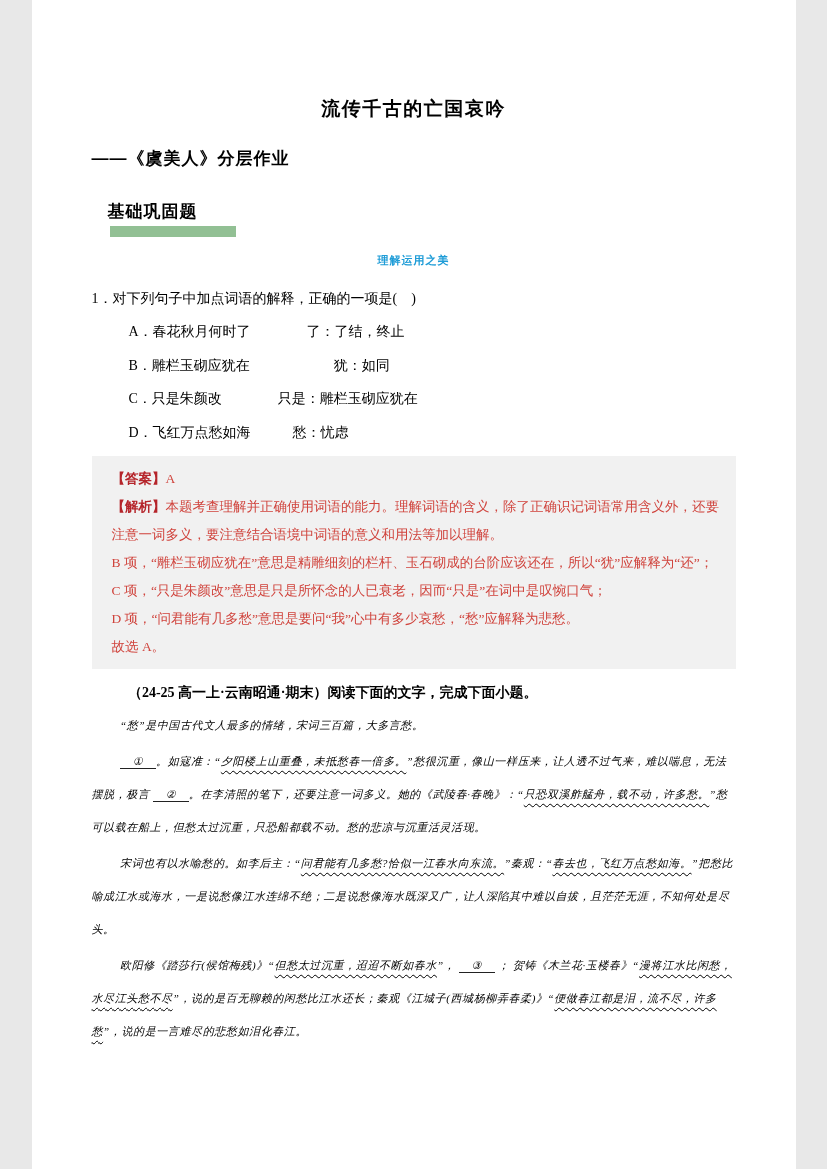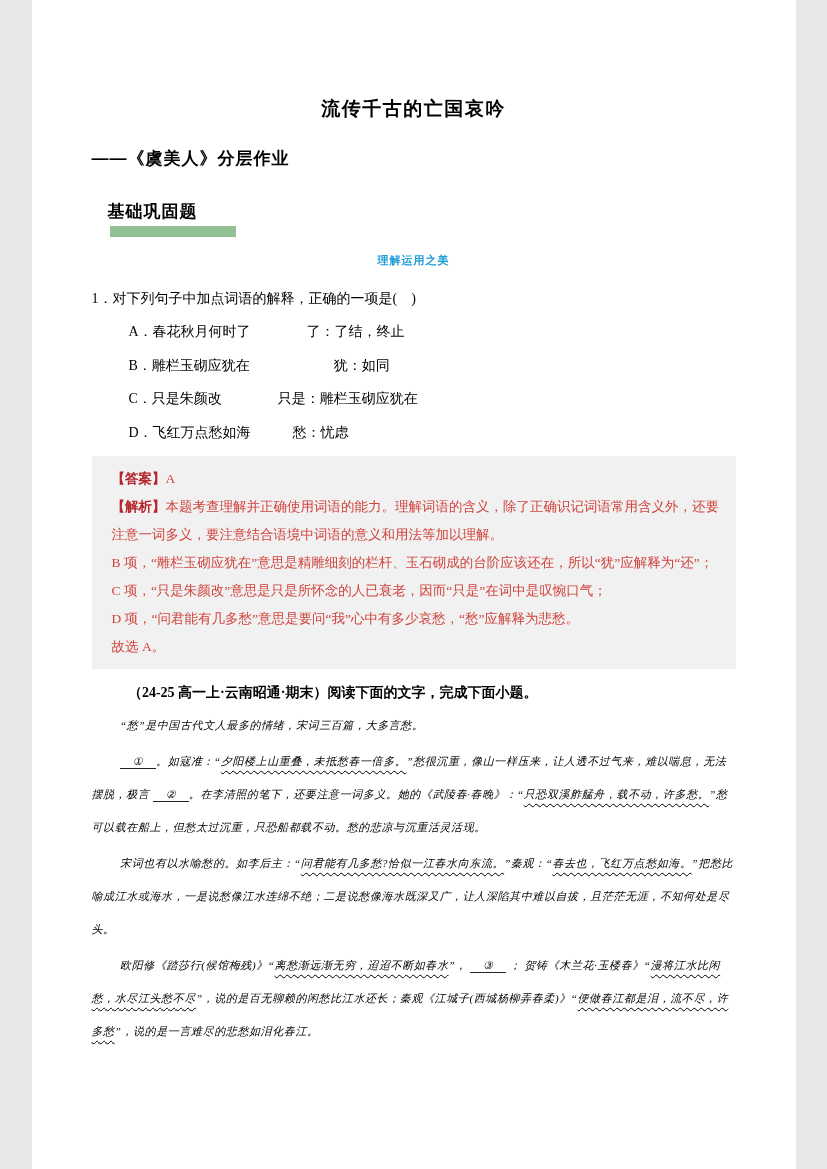--- a/index.html
+++ b/index.html
@@ -100,16 +100,16 @@
     </div>
 
     <p class="source">（24-25 高一上·云南昭通·期末）阅读下面的文字，完成下面小题。</p>
 
     <p class="kai">“愁”是中国古代文人最多的情绪，宋词三百篇，大多言愁。</p>
 
     <p class="kai"><span class="blank">①</span><span>。如寇准：“</span><span class="wavy">夕阳楼上山重叠，未抵愁春一倍多。</span><span>”愁很沉重，像山一样压来，让人透不过气来，难以喘息，无法摆脱，极言 </span><span class="blank">②</span><span>。在李清照的笔下，还要注意一词多义。她的《武陵春·春晚》：“</span><span class="wavy">只恐双溪舴艋舟，载不动，许多愁。</span><span>”愁可以载在船上，但愁太过沉重，只恐船都载不动。愁的悲凉与沉重活灵活现。</span></p>
 
     <p class="kai"><span>宋词也有以水喻愁的。如李后主：“</span><span class="wavy">问君能有几多愁?恰似一江春水向东流。</span><span>”秦观：“</span><span class="wavy">春去也，飞红万点愁如海。</span><span>”把愁比喻成江水或海水，一是说愁像江水连绵不绝；二是说愁像海水既深又广，让人深陷其中难以自拔，且茫茫无涯，不知何处是尽头。</span></p>
 
-    <p class="kai"><span>欧阳修《踏莎行(候馆梅残)》“</span><span class="wavy">离愁渐远渐无穷，迢迢不断如春水</span><span>”， </span><span class="blank">③</span><span> ；  贺铸《木兰花·玉楼春》“</span><span class="wavy">漫将江水比闲愁，水尽江头愁不尽</span><span>”，说的是百无聊赖的闲愁比江水还长；秦观《江城子(西城杨柳弄春柔)》“</span><span class="wavy">便做春江都是泪，流不尽，许多愁</span><span>”，说的是一言难尽的悲愁如泪化春江。</span></p>
+    <p class="kai"><span>欧阳修《踏莎行(候馆梅残)》“</span><span class="wavy">但愁太过沉重，迢迢不断如春水</span><span>”， </span><span class="blank">③</span><span> ；  贺铸《木兰花·玉楼春》“</span><span class="wavy">漫将江水比闲愁，水尽江头愁不尽</span><span>”，说的是百无聊赖的闲愁比江水还长；秦观《江城子(西城杨柳弄春柔)》“</span><span class="wavy">便做春江都是泪，流不尽，许多愁</span><span>”，说的是一言难尽的悲愁如泪化春江。</span></p>
 
   </div>
 </div>
 
 </body></html>

